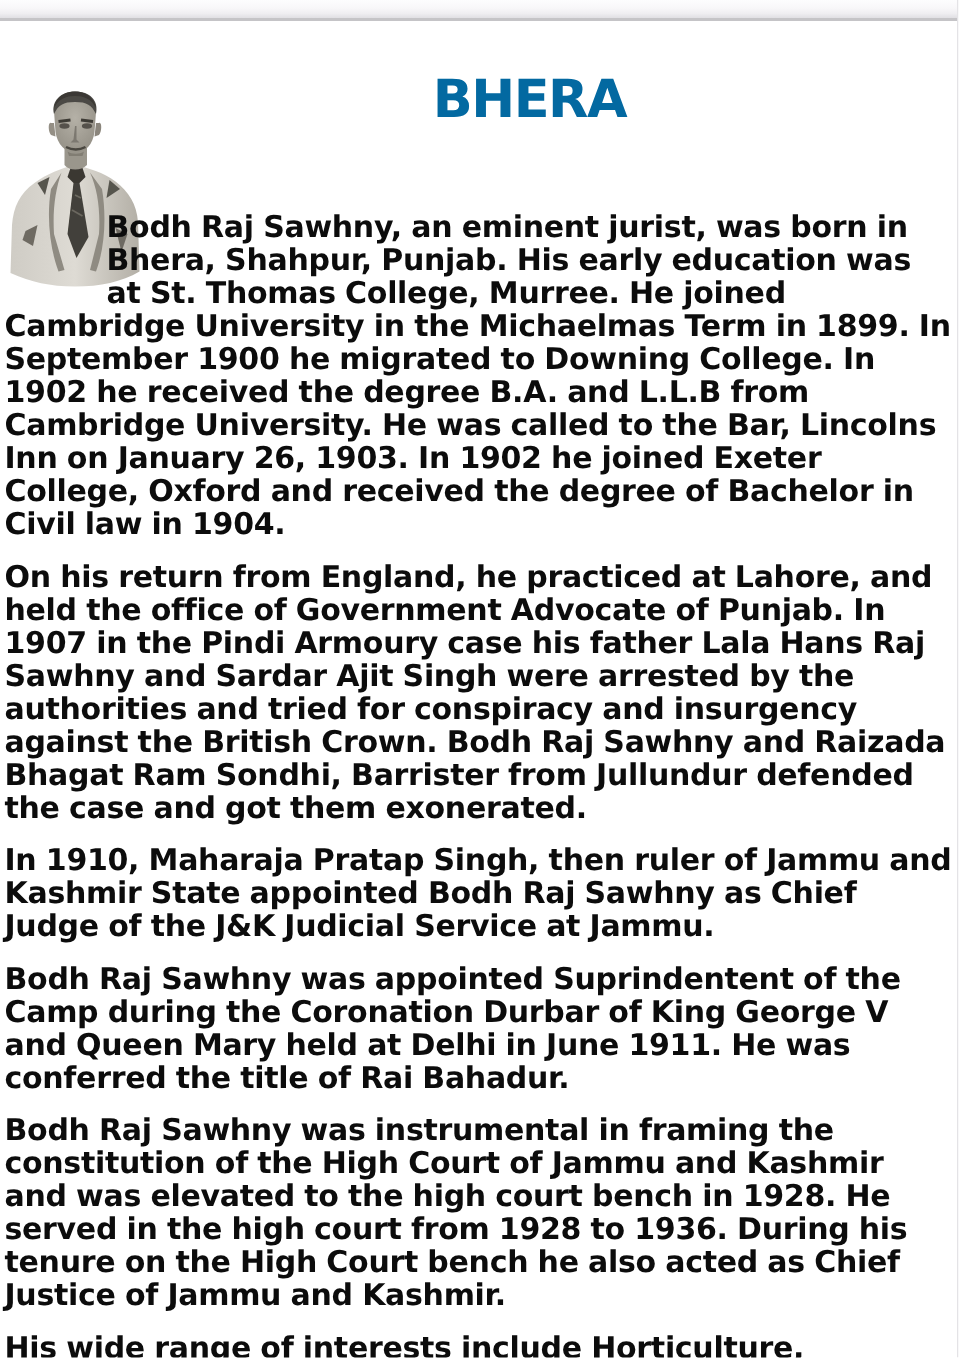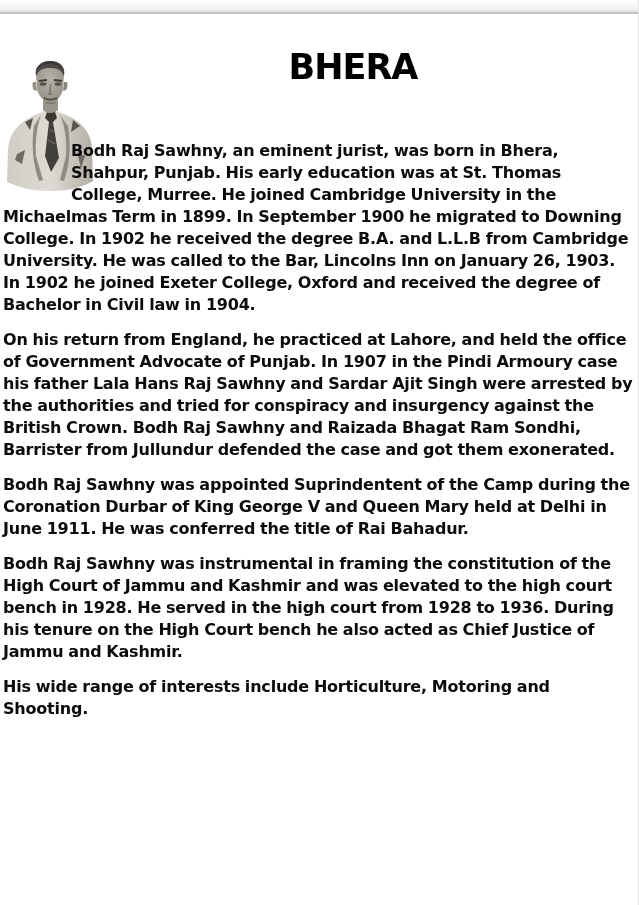--- a/index.html
+++ b/index.html
@@ -39,25 +39,25 @@
     display: block;
     width: 95px;
     height: 132px;
   }
   h1.title {
     margin: 32px 0 52px 0;
     font-size: 35px;
     line-height: 42px;
     text-align: center;
     letter-spacing: -1px;
-    color: #000000;
+    color: #0369a1;
   }
   p.bio {
     margin: 0 0 13px 0;
-    font-size: 16px;
+    font-size: 20px;
     line-height: 22px;
     letter-spacing: -0.2px;
     word-spacing: -0.5px;
     text-align: left;
   }
 </style>
 </head>
 <body>
 
 <div class="page">
@@ -121,18 +121,19 @@
 
           <path d="M42 41 C45 43 50 43 53 41 L52 44 L43 44 Z" fill="#817d73"></path>
         </g>
       </svg>
     </div>
 
     <h1 class="title">BHERA</h1>
 
     <p class="bio">Bodh Raj Sawhny, an eminent jurist, was born in Bhera, Shahpur, Punjab. His early education was at St. Thomas College, Murree. He joined Cambridge University in the Michaelmas Term in 1899. In September 1900 he migrated to Downing College. In 1902 he received the degree B.A. and L.L.B from Cambridge University. He was called to the Bar, Lincolns Inn on January 26, 1903. In 1902 he joined Exeter College, Oxford and received the degree of Bachelor in Civil law in 1904.</p>
     <p class="bio">On his return from England, he practiced at Lahore, and held the office of Government Advocate of Punjab. In 1907 in the Pindi Armoury case his father Lala Hans Raj Sawhny and Sardar Ajit Singh were arrested by the authorities and tried for conspiracy and insurgency against the British Crown. Bodh Raj Sawhny and Raizada Bhagat Ram Sondhi, Barrister from Jullundur defended the case and got them exonerated.</p>
+    <p class="bio">In 1910, Maharaja Pratap Singh, then ruler of Jammu and Kashmir State appointed Bodh Raj Sawhny as Chief Judge of the J&amp;K Judicial Service at Jammu.</p>
     <p class="bio">Bodh Raj Sawhny was appointed Suprindentent of the Camp during the Coronation Durbar of King George V and Queen Mary held at Delhi in June 1911. He was conferred the title of Rai Bahadur.</p>
     <p class="bio">Bodh Raj Sawhny was instrumental in framing the constitution of the High Court of Jammu and Kashmir and was elevated to the high court bench in 1928. He served in the high court from 1928 to 1936. During his tenure on the High Court bench he also acted as Chief Justice of Jammu and Kashmir.</p>
     <p class="bio">His wide range of interests include Horticulture, Motoring and Shooting.</p>
 
   </div>
 </div>
 
 </body></html>

